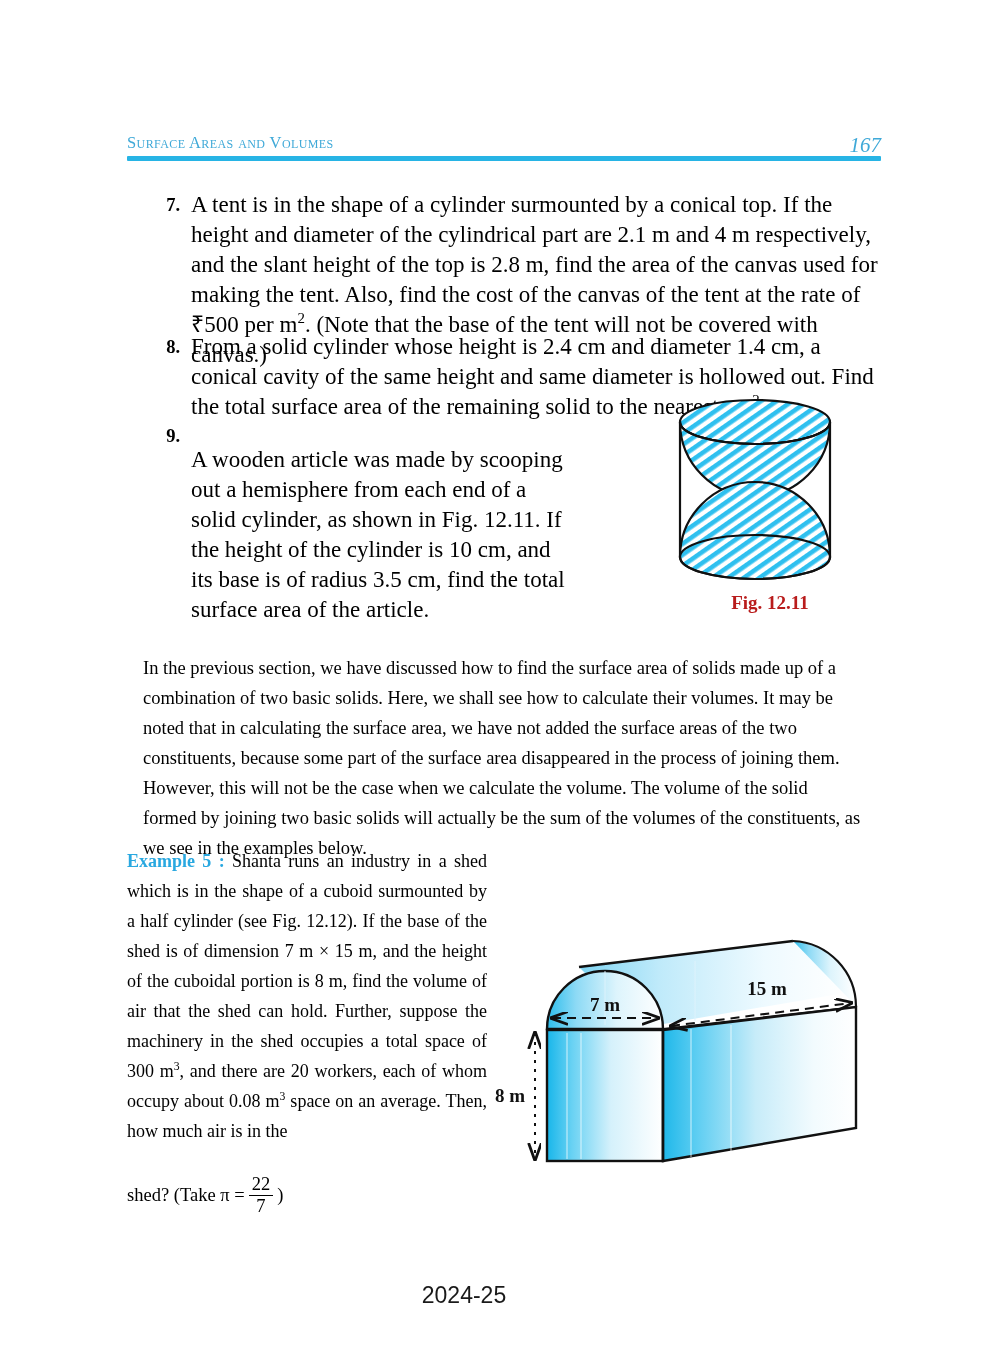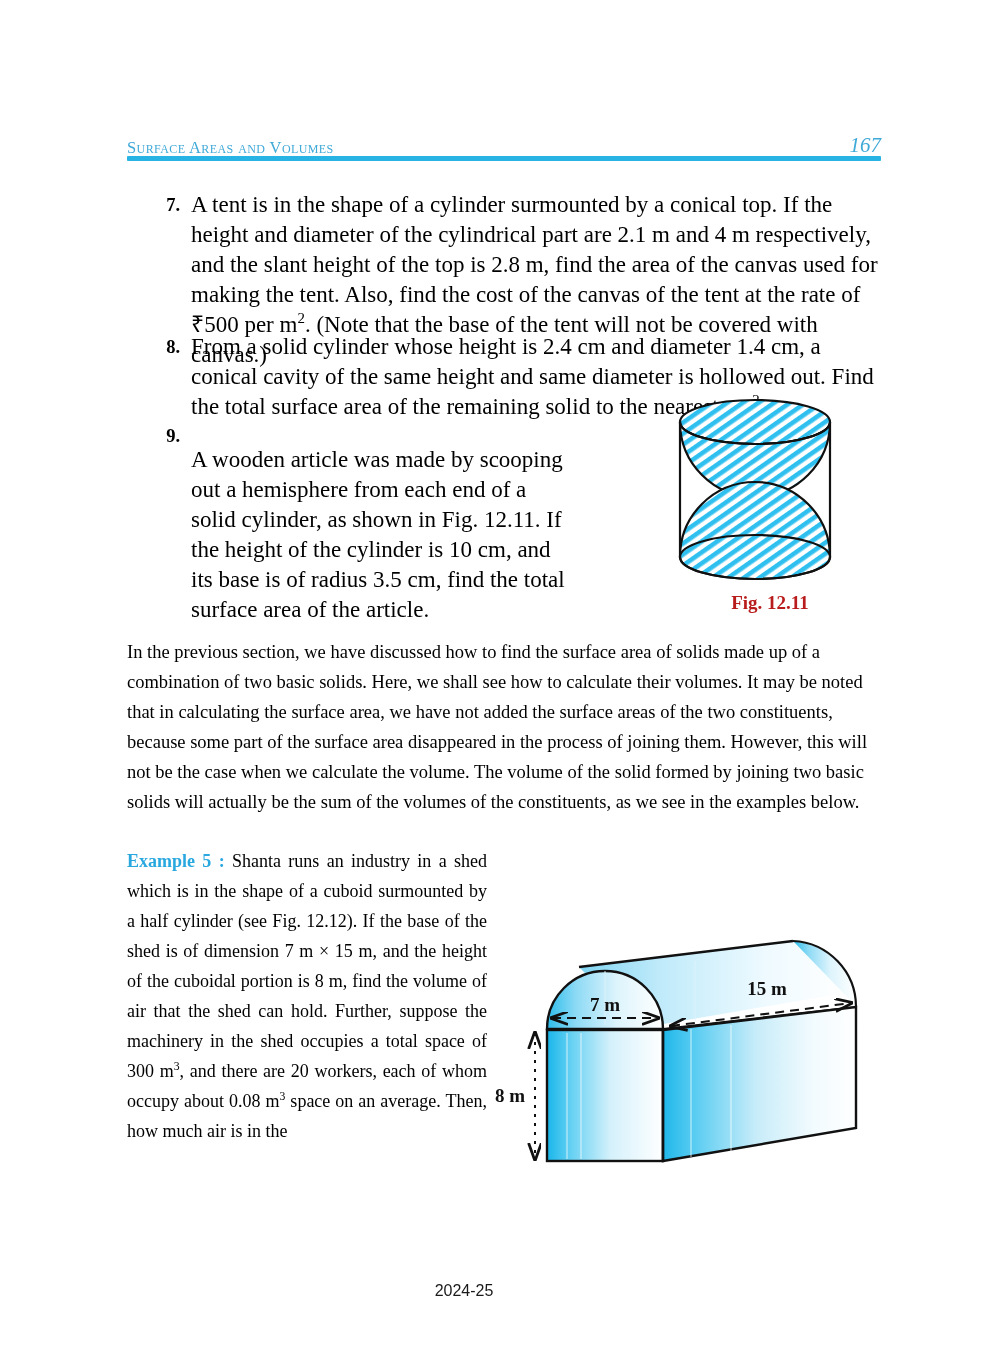--- a/index.html
+++ b/index.html
@@ -8,21 +8,21 @@
     background:#ffffff;
     font-family:"Liberation Serif",serif;
     color:#000;
     position:relative;
     overflow:hidden;
   }
   .page{position:absolute;left:0;top:0;width:1008px;height:1358px;}
 
   
   .hdr{position:absolute;left:127px;top:133px;width:754px;}
-  .hdr-row{display:flex;align-items:flex-end;justify-content:space-between;}
+  .hdr-row{display:flex;align-items:flex-start;justify-content:space-between;}
   .hdr-title{
     font-family:"Liberation Serif",serif;
     color:#3fa9d8;
     font-size:16.5px;
     letter-spacing:.4px;
     font-variant:small-caps;
     white-space:nowrap;
   }
   .hdr-page{
     color:#3fa9d8;font-size:21px;font-family:"Liberation Serif",serif;font-style:italic;
@@ -59,21 +59,21 @@
     font-family:"Liberation Serif",serif;
     white-space:nowrap;
   }
   .sec-head .no{margin-right:14px;}
 
   
   .para{
     position:absolute;left:127px;top:637px;width:754px;
     font-size:18.5px;line-height:30px;text-align:justify;
   }
-  .para p{margin:0;}
+  .para p{margin:16px;}
   .para p.last{text-align:left;}
 
   
   .example{
     position:absolute;left:127px;top:846px;width:360px;
     font-size:18px;line-height:30px;text-align:justify;
   }
   .example p{margin:0;}
   .ex-label{color:#29a8e0;font-weight:bold;}
 
@@ -100,21 +100,21 @@
     font-family:"Liberation Serif",serif;text-align:center;
     white-space:nowrap;
   }
   #fig1cap{position:absolute;left:660px;top:592px;width:220px;}
   #fig2{left:495px;top:933px;width:400px;height:245px;}
   #fig2cap{position:absolute;left:560px;top:1142px;width:280px;}
 
   
   .footer{
     position:absolute;left:0;top:1282px;width:928px;text-align:center;
-    font-family:"Liberation Sans",sans-serif;font-size:16px;color:#1a1a1a;
+    font-family:"Liberation Sans",sans-serif;font-size:23px;color:#1a1a1a;
   }
 </style>
 </head>
 <body>
 
 <div class="page">
 
   <div class="hdr">
     <div class="hdr-row">
       <div class="hdr-title">Surface Areas and Volumes</div>
@@ -175,20 +175,29 @@
 
 
   <div class="para">
     <p class="last">In the previous section, we have discussed how to find the surface area of solids made up of a combination of two basic solids. Here, we shall see how to calculate their volumes. It may be noted that in calculating the surface area, we have not added the surface areas of the two constituents, because some part of the surface area disappeared in the process of joining them. However, this will not be the case when we calculate the volume. The volume of the solid formed by joining two basic solids will actually be the sum of the volumes of the constituents, as we see in the examples below.</p>
   </div>
 
   <div class="example">
     <p><span class="ex-label">Example 5 :</span> <span>Shanta runs an industry in a shed which is in the shape of a cuboid surmounted by a half cylinder (see Fig. 12.12). If the base of the shed is of dimension 7 m × 15 m, and the height of the cuboidal portion is 8 m, find the volume of air that the shed can hold. Further, suppose the machinery in the shed occupies a total space of 300 m<sup>3</sup>, and there are 20 workers, each of whom occupy about 0.08 m<sup>3</sup> space on an average. Then, how much air is in the</span></p>
   </div>
 
+  <div class="fracline">
+    <span>shed? (Take π =</span>
+    <span class="frac">
+      <span class="n">22</span>
+      <span class="bar"></span>
+      <span class="d">7</span>
+    </span>
+    <span>)</span>
+  </div>
 
   <div class="fig" id="fig2">
     <svg width="400" height="245" viewBox="0 0 400 245">
       <defs>
         <linearGradient id="gradH" x1="0" y1="0" x2="1" y2="0">
           <stop offset="0%" stop-color="#1fb8ea"></stop>
           <stop offset="18%" stop-color="#5fcef2"></stop>
           <stop offset="48%" stop-color="#c7ecf9"></stop>
           <stop offset="78%" stop-color="#f2fbfe"></stop>
           <stop offset="100%" stop-color="#ffffff"></stop>

